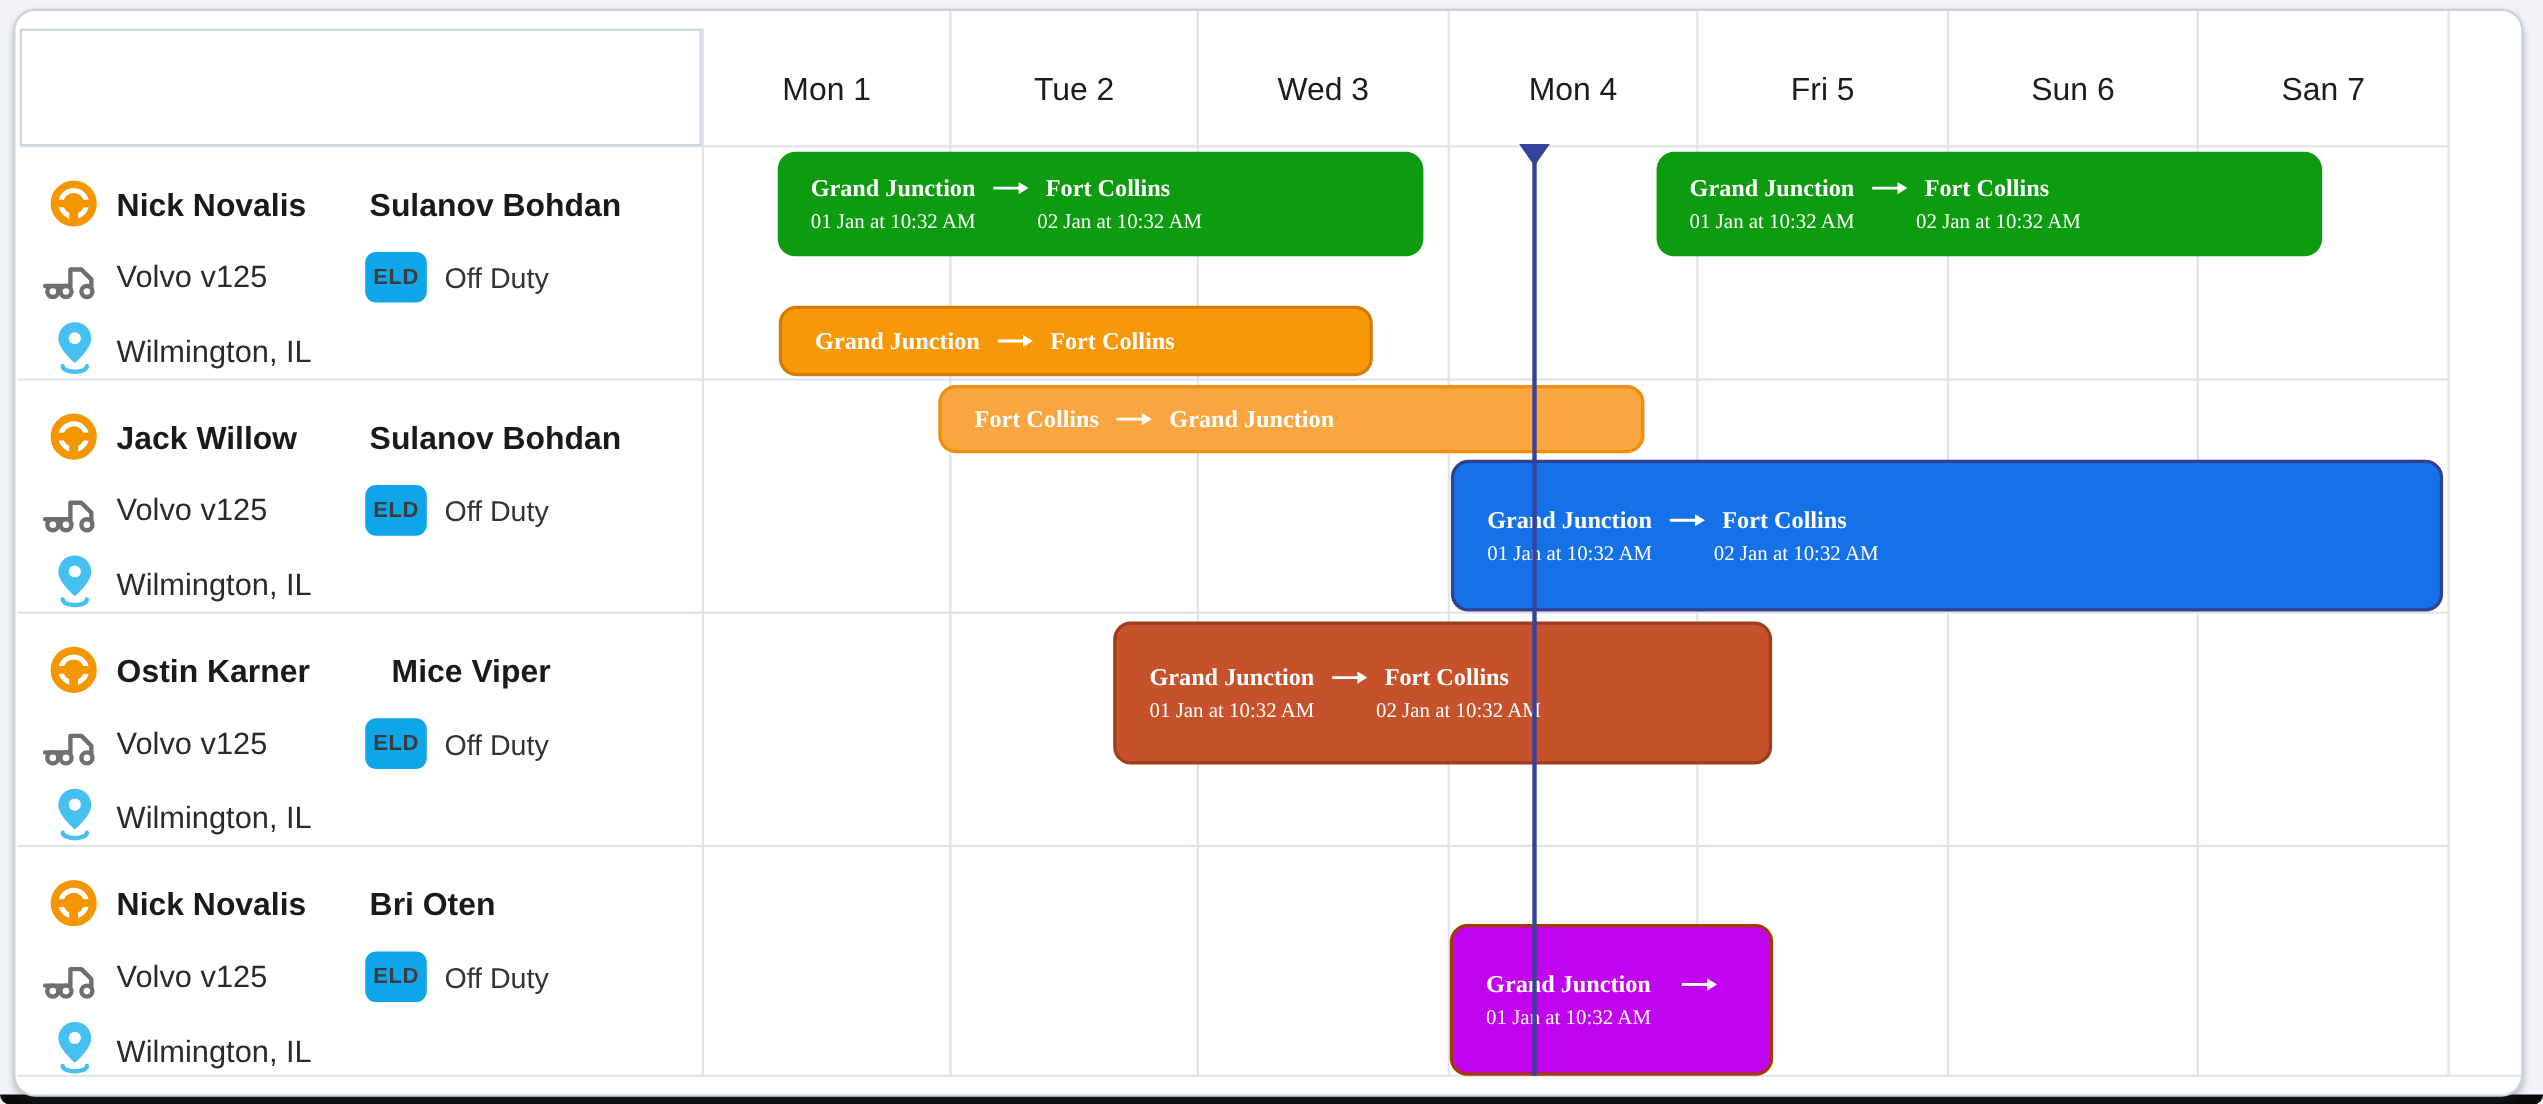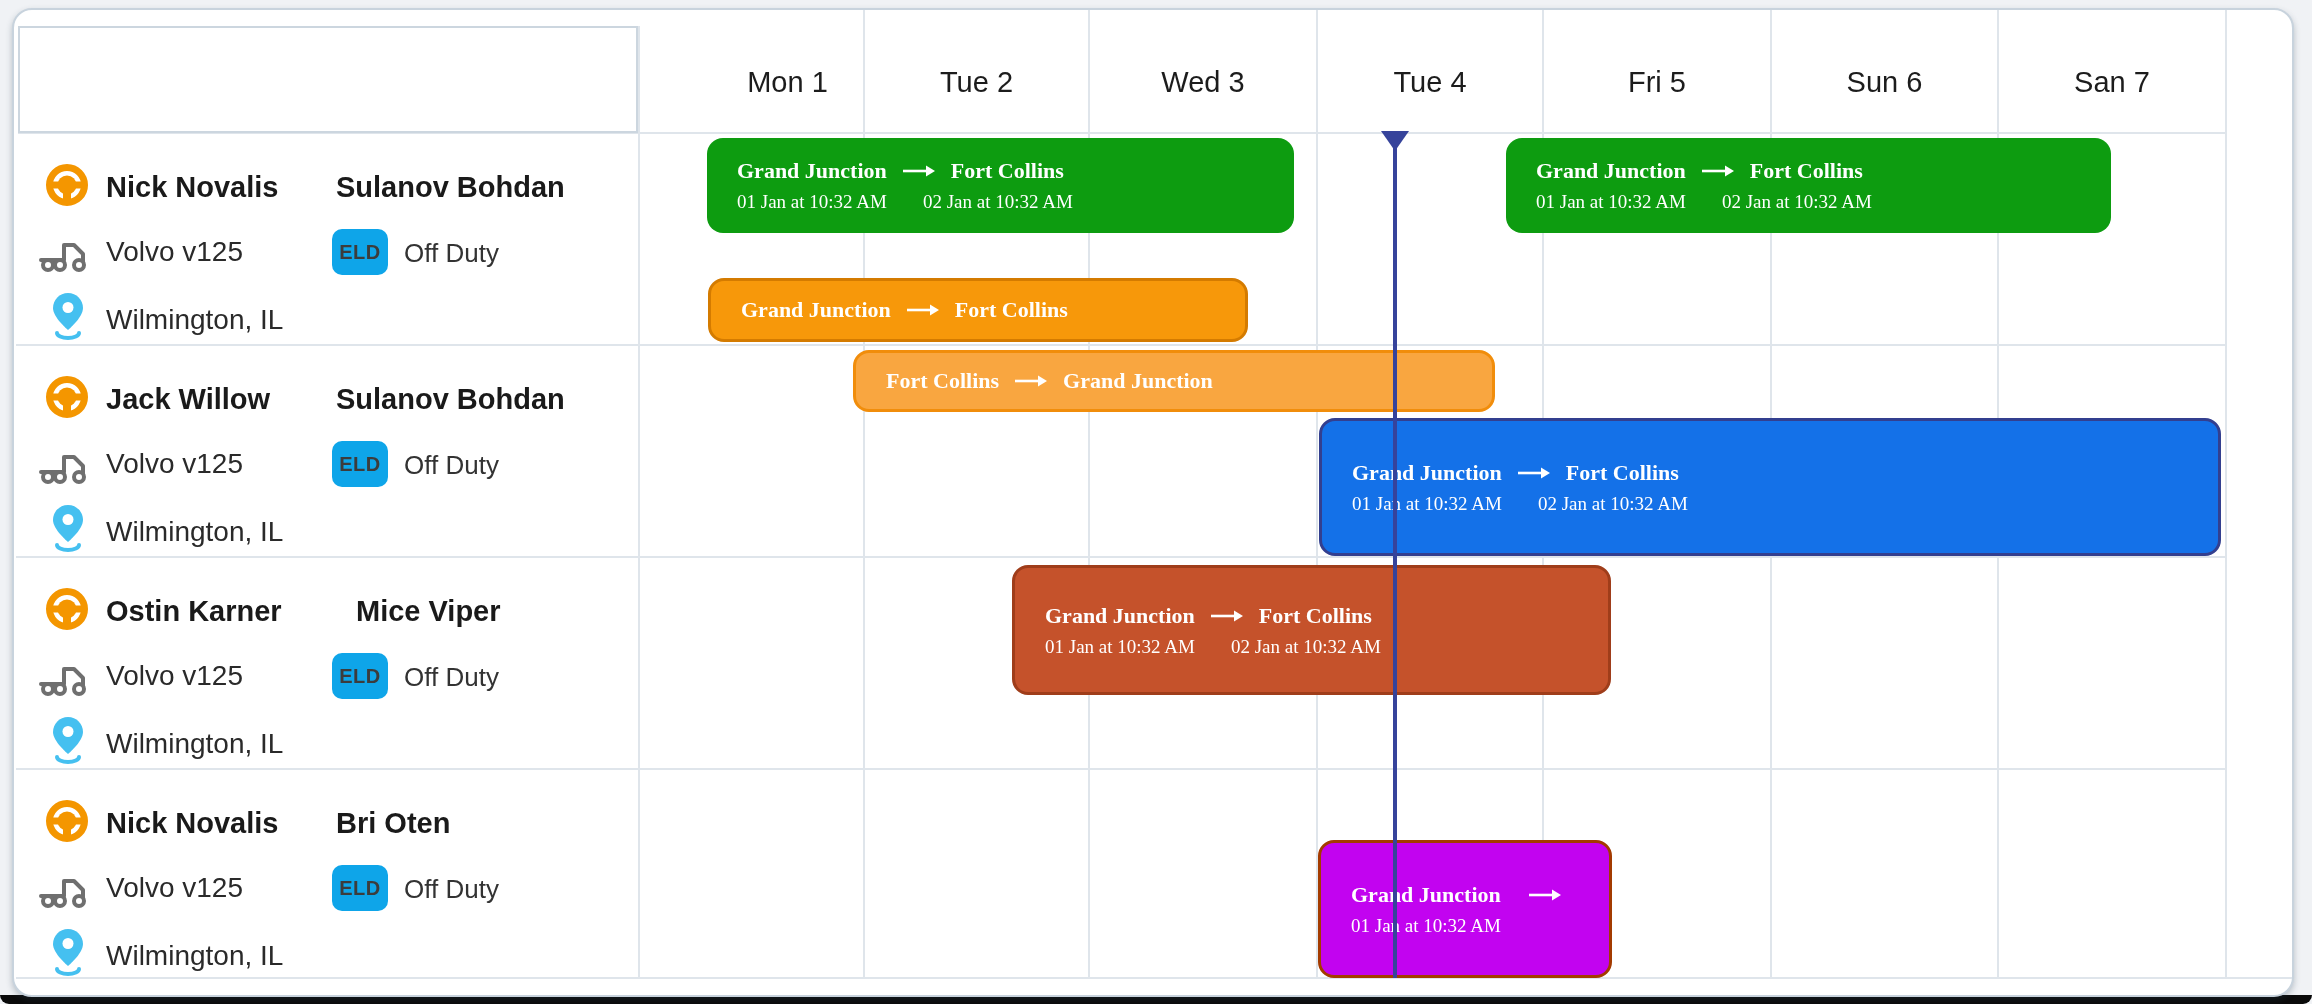--- a/index.html
+++ b/index.html
@@ -20,21 +20,21 @@
   .driver-row{position:absolute;left:16px;width:621px;}
   .icon{position:absolute;}
   .driver-name{position:absolute;font-size:29px;font-weight:bold;color:#1a1a1a;white-space:nowrap;line-height:42px;}
   .detail-text{position:absolute;font-size:28px;color:#2a2a2a;white-space:nowrap;line-height:38px;}
   .duty-text{position:absolute;font-size:26px;color:#333333;white-space:nowrap;line-height:36px;}
   .eld{position:absolute;width:56px;height:46px;background:#0ea5e9;border-radius:10px;color:#3c3c3c;
         font-size:20px;font-weight:bold;display:flex;align-items:center;justify-content:center;letter-spacing:.5px;}
   .event{position:absolute;border-radius:16px;color:#fff;display:flex;flex-direction:column;
         justify-content:center;gap:7px;padding-left:30px;box-sizing:border-box;cursor:pointer;z-index:3;font-family:Liberation Serif, serif;}
   .event .title{display:flex;align-items:center;gap:15px;font-size:22px;font-weight:bold;white-space:nowrap;}
-  .event .times{display:flex;gap:36px;font-size:19px;white-space:nowrap;}
+  .event .times{display:flex;gap:56px;font-size:19px;white-space:nowrap;}
   .today{position:absolute;width:4px;background:#36439B;z-index:5;}
   .today-tri{position:absolute;left:50%;top:-2px;transform:translateX(-50%);width:0;height:0;
         border-left:14px solid transparent;border-right:14px solid transparent;border-top:20px solid #36439B;}
 </style>
 </head>
 <body>
 
 <div class="page">
   <div class="bottom-bar"></div>
   <div class="card"></div>
@@ -46,24 +46,24 @@
       <div class="vline" style="left: 1542px; top: 10px; height: 968px;"></div>
       <div class="vline" style="left: 1770px; top: 10px; height: 968px;"></div>
       <div class="vline" style="left: 1997px; top: 10px; height: 968px;"></div>
       <div class="vline" style="left: 2225px; top: 10px; height: 968px;"></div>
       <div class="hline" style="left: 18px; top: 132px; width: 2208px;"></div>
       <div class="hline" style="left: 16px; top: 344px; width: 2210px;"></div>
       <div class="hline" style="left: 16px; top: 556px; width: 2210px;"></div>
       <div class="hline" style="left: 16px; top: 768px; width: 2210px;"></div>
       <div class="hline" style="left: 16px; top: 977px; width: 2276px;"></div>
       <div class="corner-cell"></div>
-      <div class="day-label" style="left: 751.5px; margin-left: 36px;">Mon 1</div>
+      <div class="day-label" style="left: 751.5px;">Mon 1</div>
       <div class="day-label" style="left: 976.5px;">Tue 2</div>
       <div class="day-label" style="left: 1203px;">Wed 3</div>
-      <div class="day-label" style="left: 1430px;">Tue 4</div>
+      <div class="day-label" style="left: 1430px;">Mon 4</div>
       <div class="day-label" style="left: 1657px;">Fri 5</div>
       <div class="day-label" style="left: 1884.5px;">Sun 6</div>
       <div class="day-label" style="left: 2112px;">San 7</div>
       <div class="driver-row" style="top: 135px; height: 208px;">
         <div class="icon" style="left: 28px; top: 27px;"><svg width="46" height="46" viewBox="0 0 46 46">
   <circle cx="23" cy="23" r="17.5" fill="none" stroke="#F49600" stroke-width="7"></circle>
   <path d="M6 23 h34" stroke="#F49600" stroke-width="7"></path>
   <circle cx="23" cy="23" r="9.5" fill="#F49600"></circle>
   <path d="M23 23 v15" stroke="#F49600" stroke-width="8"></path>
           </svg></div>

